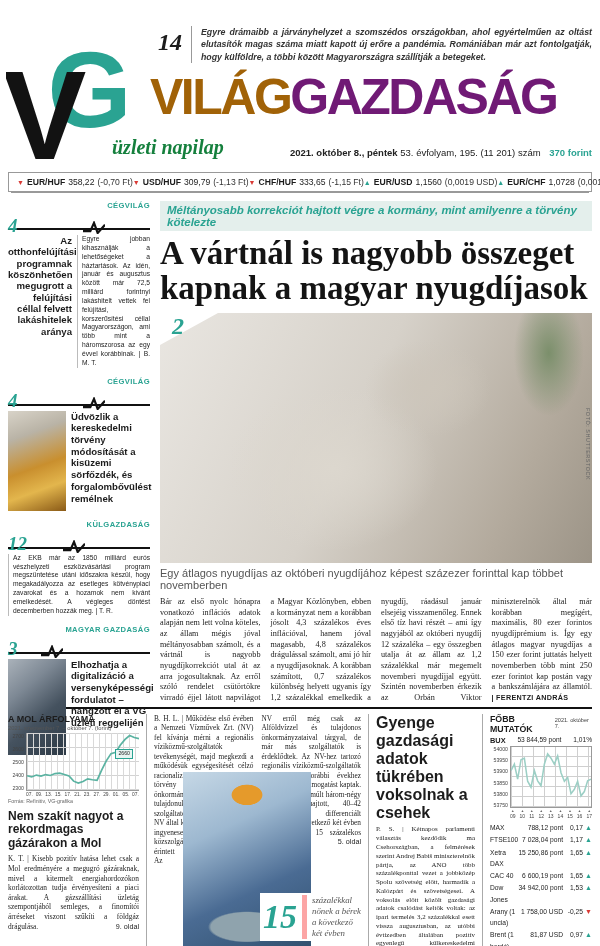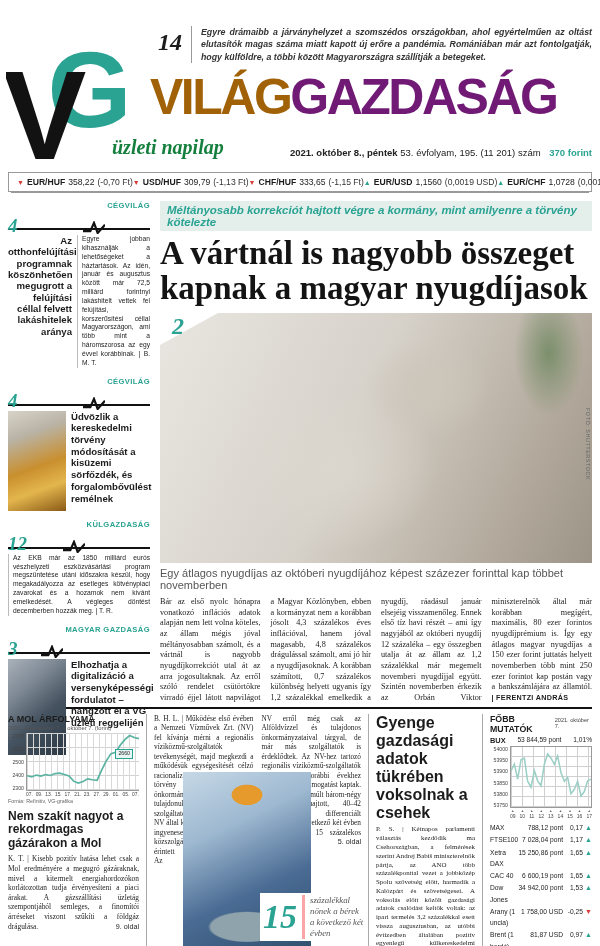--- a/index.html
+++ b/index.html
@@ -90,21 +90,21 @@
 
   .viz-head { font-size:17.5px; font-weight:bold; line-height:1.1; margin-bottom:5px; }
   .viz-cols { display:flex; gap:8px; height:178px; overflow:hidden; }
   .viz-col { flex:1; font-family:"Liberation Serif", serif; font-size:7.3px; line-height:1.3; text-align:justify; }
   .viz-photo { position:absolute; left:36px; top:58px; width:128px; height:176px; z-index:1; background:
       radial-gradient(24px 16px at 50% 13%, #e59a2b 0 62%, transparent 66%),
       radial-gradient(60px 24px at 50% 88%, #8fa3ad 0 60%, transparent 65%),
       linear-gradient(155deg,#c6d8e6 0%,#9db8d0 32%,#4a6b93 65%,#31516f 100%); }
   .viz-stat { position:absolute; right:4px; bottom:6px; z-index:2; display:flex; align-items:center; gap:5px; background:#fff; padding:2px 0 2px 3px; }
   .stat-num { color:#2aa392; font-family:"Liberation Serif", serif; font-style:italic; font-weight:bold; font-size:34px; line-height:0.9; }
-  .stat-cap { font-family:"Liberation Serif", serif; font-style:italic; font-size:8.8px; color:#555; width:62px; line-height:1.25; border-left:3px solid #fca5a5; padding-left:5px; }
+  .stat-cap { font-family:"Liberation Serif", serif; font-style:italic; font-size:8.8px; color:#555; width:62px; line-height:1.25; border-left:5px solid #fca5a5; padding-left:5px; }
 
   .cse-head { font-size:16px; font-weight:bold; line-height:1.12; margin-bottom:4px; }
   .cse-body { font-family:"Liberation Serif", serif; font-size:6.9px; line-height:1.27; text-align:justify; }
 
   .mkt-header { display:flex; justify-content:space-between; align-items:baseline; }
   .mkt-title { font-size:8.8px; font-weight:bold; }
   .mkt-date { font-size:5.6px; color:#444; }
   .bux-row { display:flex; justify-content:space-between; align-items:flex-start; margin:2px 0 1px; font-size:6.6px; }
   .bux-row b { font-size:7.4px; }
   .bux-plot { height:62px; border:1px solid #999;

